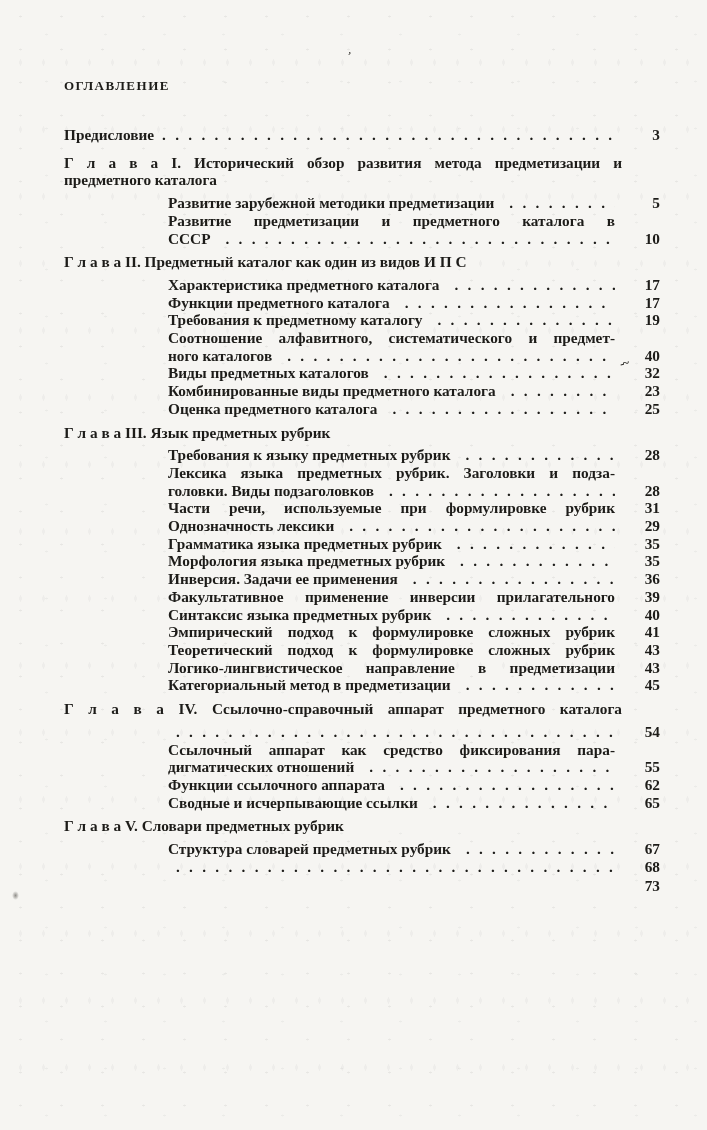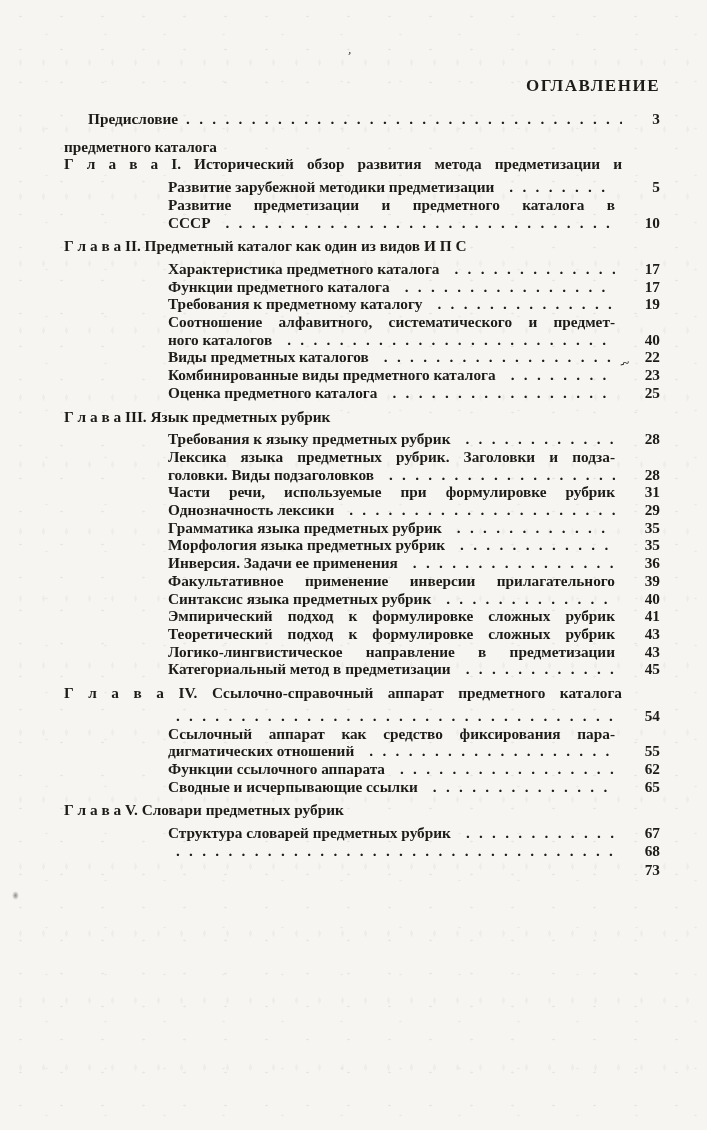--- a/index.html
+++ b/index.html
@@ -17,26 +17,26 @@
     padding: 76px 47px 0 64px;
     overflow: hidden;
     background-image:
       radial-gradient(rgba(40,40,40,0.07) 1px, transparent 1.4px),
       radial-gradient(rgba(40,40,40,0.05) 1px, transparent 1.4px),
       radial-gradient(rgba(40,40,40,0.04) 1px, transparent 1.3px);
     background-size: 41px 33px, 59px 47px, 23px 67px;
     background-position: 0 0, 17px 11px, 9px 29px;
   }
   .doc-title {
-    text-align: right;
-    font-size: 17px;
+    text-align: left;
+    font-size: 13px;
     font-weight: 700;
     letter-spacing: 1.5px;
     line-height: 20px;
-    margin-bottom: 14px;
+    margin-bottom: 30px;
   }
   .row {
     display: flex;
     align-items: baseline;
     font-size: 15.3px;
     font-weight: 700;
     line-height: 17.7px;
   }
   .row .t { white-space: nowrap; }
   .row .jt {
@@ -57,21 +57,21 @@
   .dots::after {
     content: ".............................................";
     letter-spacing: 9.3px;
   }
   .pg {
     flex: 0 0 38px;
     text-align: right;
     white-space: nowrap;
   }
   .ft { flex: 1 1 auto; }
-  .preface-row { margin-bottom: 10px; margin-left: 24px; }
+  .preface-row { margin-bottom: 10px; }
   .chapter-block { margin: 6px 0 5px 0; }
   .trailing-row { margin-top: 2px; }
   .artifact {
     position: absolute;
     font-size: 12px;
     color: #2a2925;
   }
   .artifact-apostrophe { left: 347px; top: 49px; transform: rotate(12deg); }
   .artifact-dash { left: 620px; top: 356px; transform: rotate(-10deg); letter-spacing: -1px; font-weight: 700; }
   .artifact-smudge {
@@ -92,26 +92,26 @@
   <div class="doc-title">ОГЛАВЛЕНИЕ</div>
 
   <div class="row preface-row">
     <span class="t">Предисловие</span>
     <span class="dots"></span>
     <span class="pg">3</span>
   </div>
 
   <div class="chapter-block">
     <div class="row">
-      <span class="t">предметного каталога</span>
-    </div>
-    <div class="row">
       <span class="jt">Г л а в а I. Исторический обзор развития метода предметизации и</span>
       <span class="pg"></span>
     </div>
+    <div class="row">
+      <span class="t">предметного каталога</span>
+    </div>
   </div>
   <div class="row sub">
     <span class="t">Развитие зарубежной методики предметизации</span>
     <span class="dots"></span>
     <span class="pg">5</span>
   </div>
   <div class="row sub">
     <span class="jt">Развитие предметизации и предметного каталога в</span>
     <span class="pg"></span>
   </div>
@@ -146,21 +146,21 @@
     <span class="pg"></span>
   </div>
   <div class="row sub">
     <span class="t">ного каталогов</span>
     <span class="dots"></span>
     <span class="pg">40</span>
   </div>
   <div class="row sub">
     <span class="t">Виды предметных каталогов</span>
     <span class="dots"></span>
-    <span class="pg">22</span>
+    <span class="pg">32</span>
   </div>
   <div class="row sub">
     <span class="t">Комбинированные виды предметного каталога</span>
     <span class="dots"></span>
     <span class="pg">23</span>
   </div>
   <div class="row sub">
     <span class="t">Оценка предметного каталога</span>
     <span class="dots"></span>
     <span class="pg">25</span>

